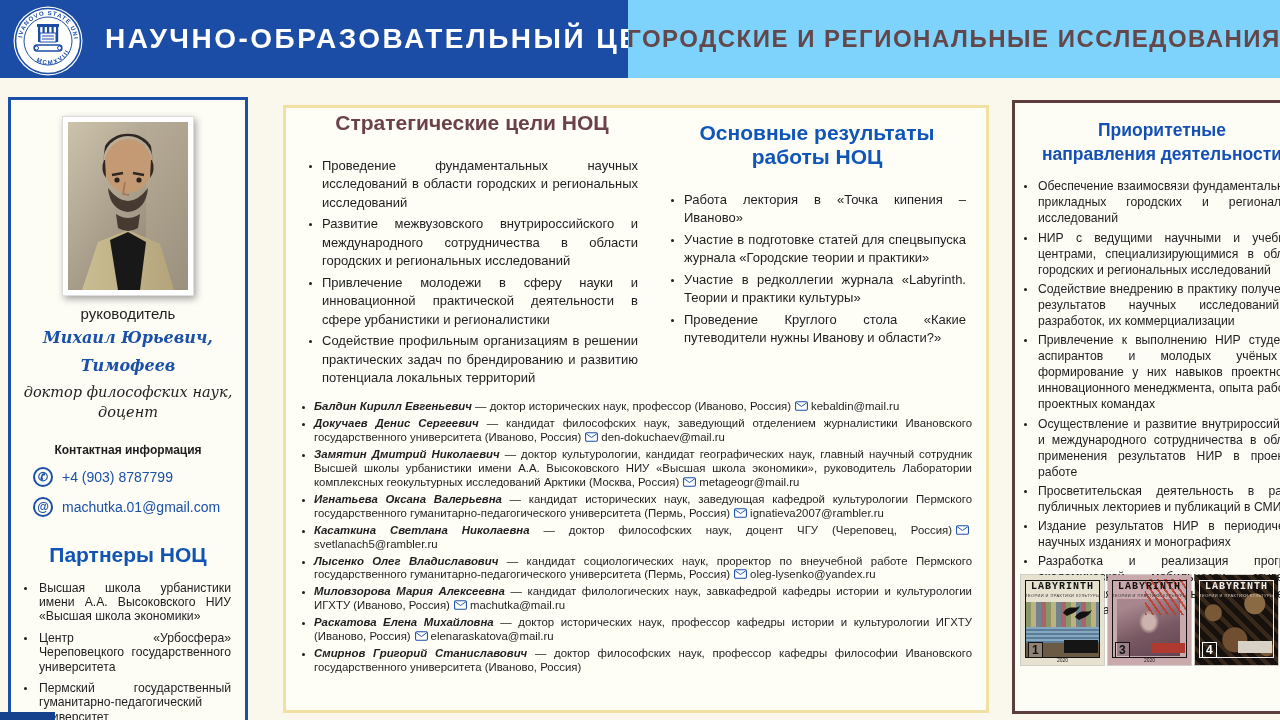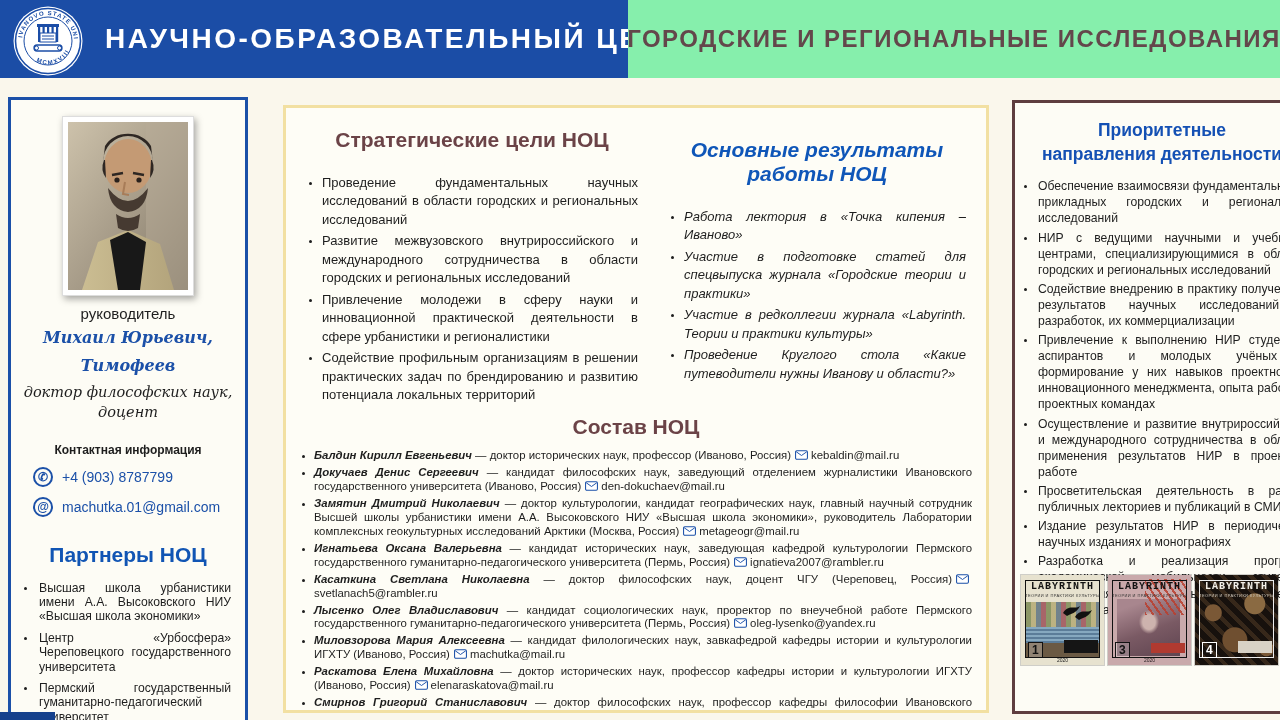--- a/index.html
+++ b/index.html
@@ -16,21 +16,21 @@
     position:absolute; left:0; top:0; width:628px; height:78px;
     background:#1b4da6; display:flex; align-items:center;
   }
   .logo-wrap { width:70px; height:70px; margin:4px 0 0 13px; flex:0 0 auto; }
   .header-blue h1 {
     color:#ffffff; font-size:28px; font-weight:bold;
     letter-spacing:2.5px; margin-left:22px; white-space:nowrap;
   }
   .header-gray {
     position:absolute; left:628px; top:0; width:652px; height:78px;
-    background:#86efac; display:flex; align-items:center; justify-content:center;
+    background:#7dd3fc; display:flex; align-items:center; justify-content:center;
   }
   .header-gray h1 {
     color:#63474b; font-size:24px; font-weight:bold; letter-spacing:1.5px; white-space:nowrap;
   }
 
   
   .panel-left {
     position:absolute; left:8px; top:97px; width:240px; height:640px;
     background:#fdfcf5; border:3px solid #1b50a8;
   }
@@ -65,22 +65,22 @@
   }
   .partners-list li { margin-bottom:7px; padding-left:2px; }
   .partners-list li::marker { font-size:10px; }
 
   
   .panel-mid {
     position:absolute; left:283px; top:105px; width:706px; height:608px;
     background:#fefdf6; border:3px solid #f2e0a2; overflow:hidden;
   }
   .mid-cols { display:flex; }
-  .col-goals { width:362px; padding:20px 6px 0 16px; }
-  .col-results { flex:1; padding:30px 16px 0 16px;font-style:italic; }
+  .col-goals { width:362px; padding:3px 6px 0 16px; }
+  .col-results { flex:1; padding:13px 16px 0 16px; }
   .h-maroon { color:#6b4347; font-size:21px; font-weight:bold; text-align:center; }
   .h-blue { color:#0f56b8; font-size:21px; font-weight:bold; text-align:center; }
   .mid-bullets {
     list-style:disc; font-size:13px; line-height:1.42; text-align:justify;
     margin:22px 2px 0 20px; padding-right:2px;
   }
   .mid-bullets li { margin-bottom:3px; }
   .mid-bullets li::marker { font-size:10px; }
   .members-title { margin-top:8px; }
   .members-list {
@@ -259,21 +259,20 @@
     <div class="col-results">
       <div class="h-blue">Основные результаты работы НОЦ</div>
       <ul class="mid-bullets">
           <li>Работа лектория в «Точка кипения – Иваново»</li>
           <li>Участие в подготовке статей для спецвыпуска журнала «Городские теории и практики»</li>
           <li>Участие в редколлегии журнала «Labyrinth. Теории и практики культуры»</li>
           <li>Проведение Круглого стола «Какие путеводители нужны Иванову и области?»</li>
         </ul>
     </div>
   </div>
-  <div class="h-maroon members-title">Состав НОЦ</div>
   <ul class="members-list">
       <li><span class="m-name">Балдин Кирилл Евгеньевич</span> — доктор исторических наук, профессор (Иваново, Россия)<svg class="env" viewBox="0 0 16 12">
           <rect x="0.7" y="0.7" width="14.6" height="10.6" rx="1.5" fill="#fff" stroke="#1b50a8" stroke-width="1.3"></rect>
           <path d="M1.5 2l6.5 4.6L14.5 2" fill="none" stroke="#1b50a8" stroke-width="1.2"></path>
         </svg><span class="m-email">kebaldin@mail.ru</span></li>
       <li><span class="m-name">Докучаев Денис Сергеевич</span> — кандидат философских наук, заведующий отделением журналистики Ивановского государственного университета (Иваново, Россия)<svg class="env" viewBox="0 0 16 12">
           <rect x="0.7" y="0.7" width="14.6" height="10.6" rx="1.5" fill="#fff" stroke="#1b50a8" stroke-width="1.3"></rect>
           <path d="M1.5 2l6.5 4.6L14.5 2" fill="none" stroke="#1b50a8" stroke-width="1.2"></path>
         </svg><span class="m-email">den-dokuchaev@mail.ru</span></li>
       <li><span class="m-name">Замятин Дмитрий Николаевич</span> — доктор культурологии, кандидат географических наук, главный научный сотрудник Высшей школы урбанистики имени А.А. Высоковского НИУ «Высшая школа экономики», руководитель Лаборатории комплексных геокультурных исследований Арктики (Москва, Россия)<svg class="env" viewBox="0 0 16 12">

